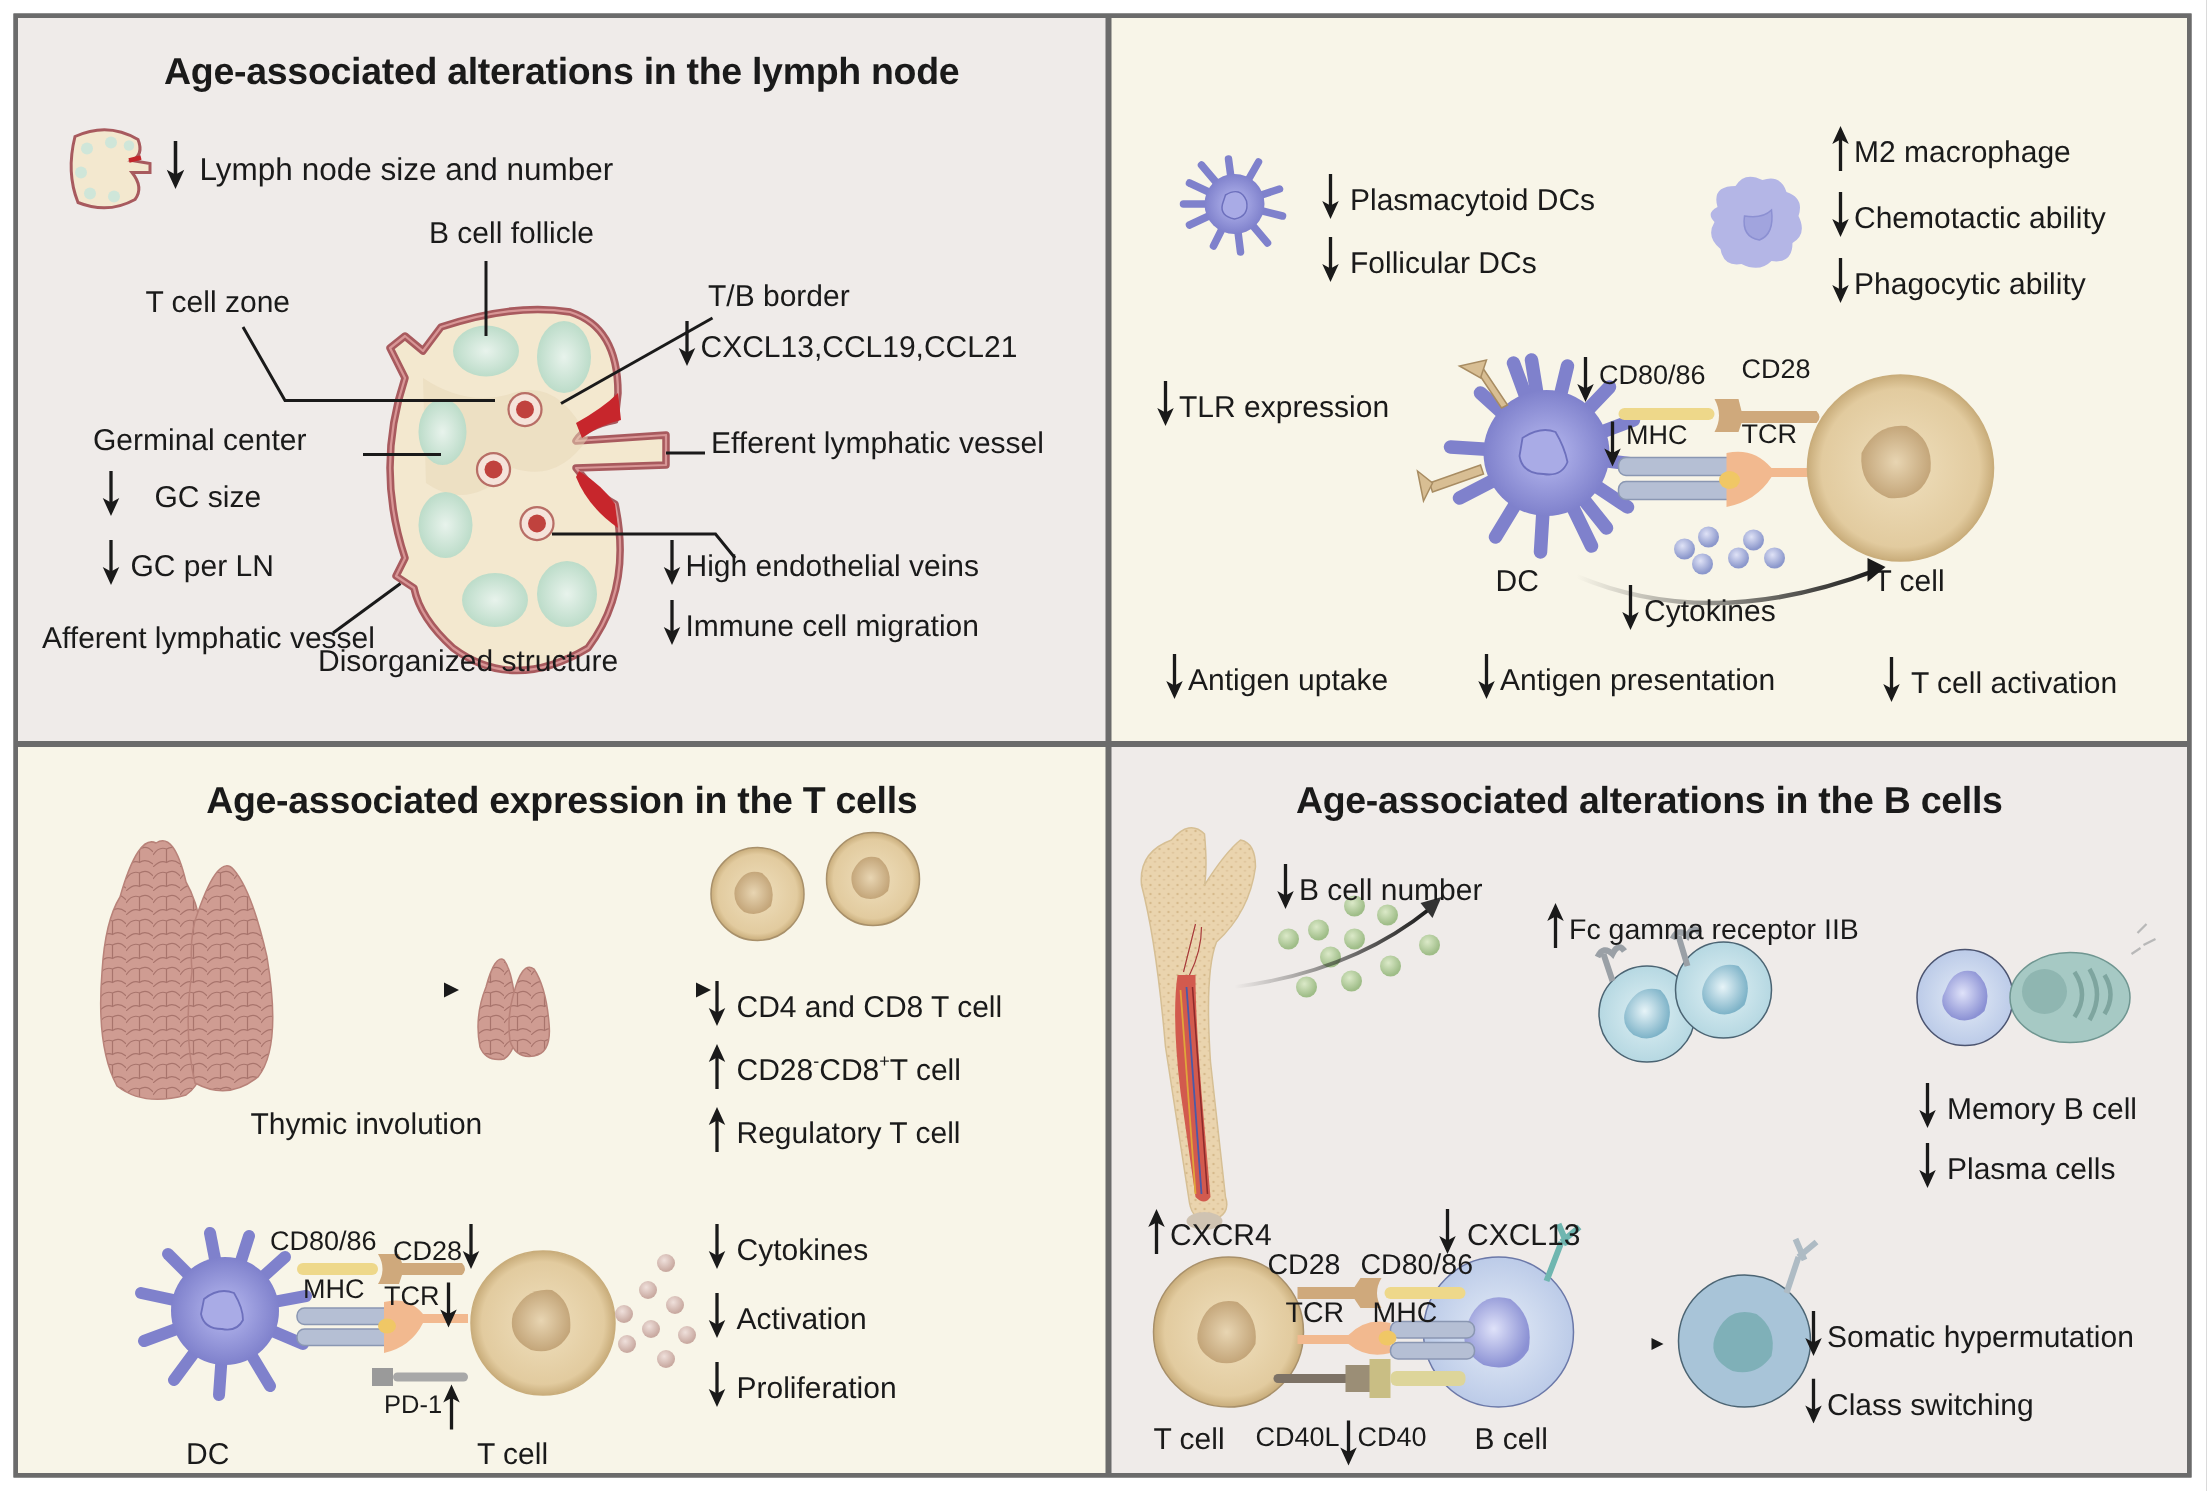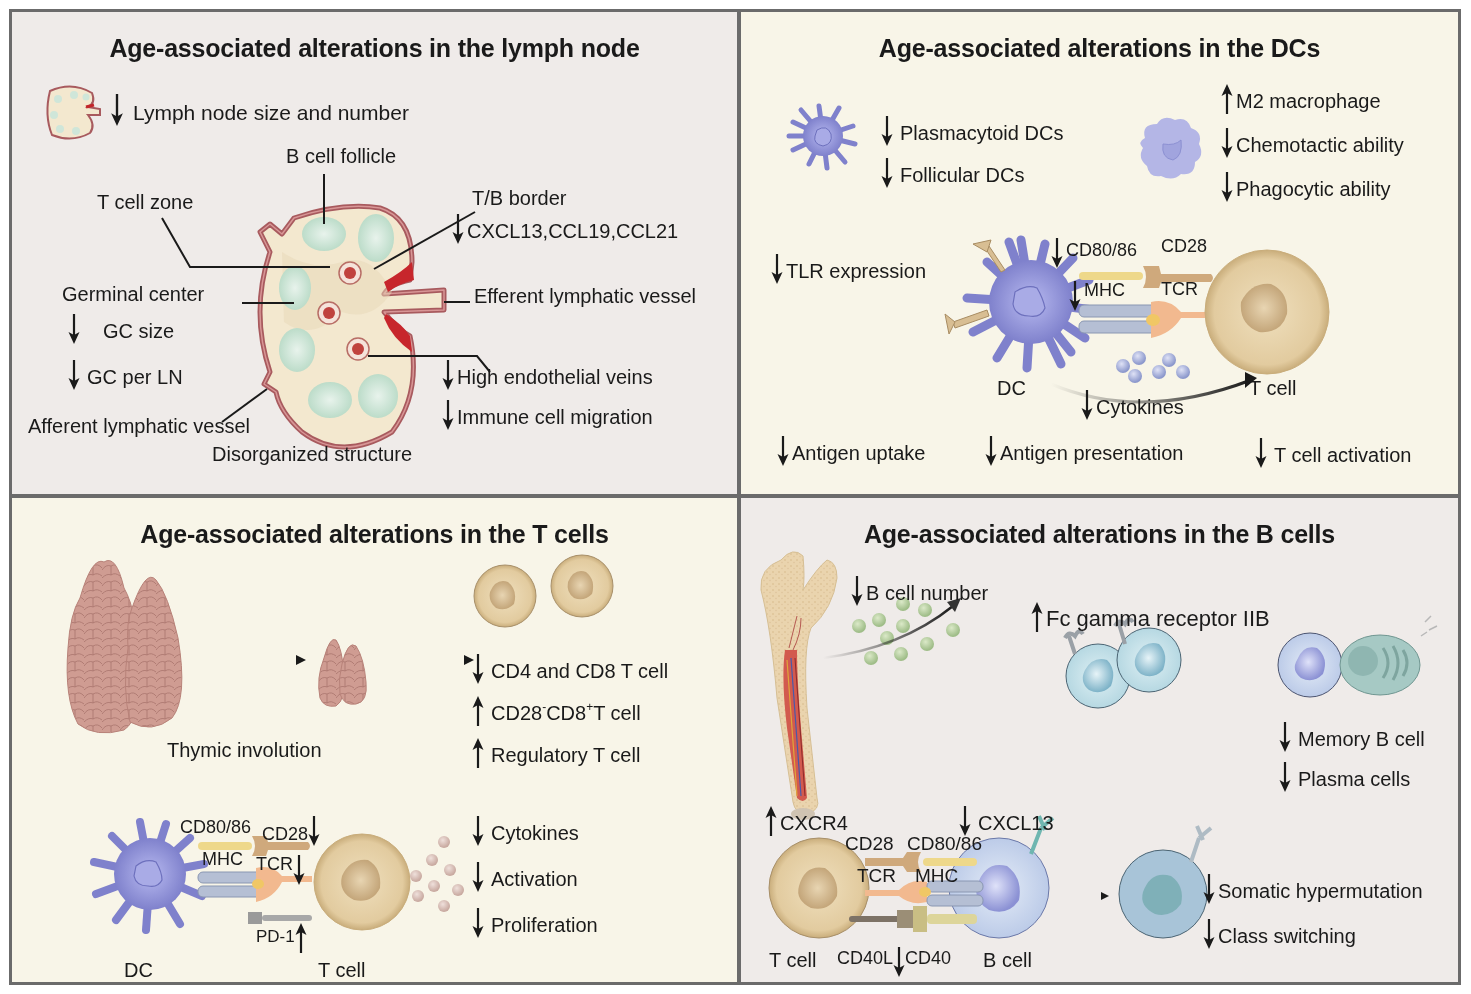--- a/index.html
+++ b/index.html
@@ -177,25 +177,24 @@
       <svg class="arr">
           <use href="#arrow-down"></use>
         </svg><span>High endothelial veins</span>
     </div>
     <div class="lbl" style="left:430px;top:388px">
       <svg class="arr">
           <use href="#arrow-down"></use>
         </svg><span>Immune cell migration</span>
     </div>
     <div class="lbl" style="left:16px;top:404px">Afferent lymphatic vessel</div>
-    <div class="lbl" style="left:200px;top:432px">Disorganized structure</div>
+    <div class="lbl" style="left:200px;top:419px">Disorganized structure</div>
   </div>
 
   <div class="panel p-dc">
-    <div class="ptitle">Age-associated alterations in the DCs</div>
 
     <svg class="art" width="717" height="482">
 
       <g transform="translate(82,124)">
         <g stroke="#7f81cc" stroke-width="5" stroke-linecap="round">
           <line x1="0" y1="0" x2="-30" y2="-14"></line>
             <line x1="0" y1="0" x2="-22" y2="-26"></line>
             <line x1="0" y1="0" x2="-4" y2="-30"></line>
           <line x1="0" y1="0" x2="16" y2="-28"></line>
             <line x1="0" y1="0" x2="30" y2="-10"></line>
@@ -329,21 +328,21 @@
         </svg><span>Antigen presentation</span>
     </div>
     <div class="lbl" style="left:514px;top:426px">
       <svg class="arr">
           <use href="#arrow-down"></use>
         </svg><span style="margin-left:4px">T cell activation</span>
     </div>
   </div>
 
   <div class="panel p-t">
-    <div class="ptitle">Age-associated alterations in the T cells</div>
+    <div class="ptitle">Age-associated expression in the T cells</div>
 
     <svg class="art" width="725" height="484">
 
       <g>
         <path d="M68 100 Q80 58 92 64 Q104 56 112 90 Q126 114 126 170 Q130 220 112 232 Q84 240 66 226 Q52 200 56 150 Q58 116 68 100 Z" fill="url(#thyPat)" stroke="#b88279" stroke-width="1"></path>
         <path d="M120 110 Q134 70 144 82 Q156 96 166 140 Q176 200 160 220 Q140 236 118 224 Q110 190 116 150 Q114 124 120 110 Z" fill="url(#thyPat)" stroke="#b88279" stroke-width="1"></path>
       </g>
 
       <g>
         <path d="M312 160 Q318 138 324 142 Q330 150 332 176 Q334 202 324 208 Q312 210 308 200 Q304 180 312 160 Z" fill="url(#thyPat)" stroke="#b88279" stroke-width="1"></path>
@@ -536,21 +535,21 @@
         <path d="M402 394 Q410 372 430 378 Q444 388 440 406 Q430 420 414 416 Q398 408 402 394 Z" fill="#7fb0b8"></path>
         <path d="M450 364 L458 340 M462 342 L456 328 M458 340 L470 330" stroke="#aebbc4" stroke-width="4" fill="none"></path>
       </g>
     </svg>
 
     <div class="lbl" style="left:110px;top:78px">
       <svg class="arr">
           <use href="#arrow-down"></use>
         </svg><span>B cell number</span>
     </div>
-    <div class="lbl" style="left:290px;top:104px;font-size:22px">
+    <div class="lbl" style="left:290px;top:104px;font-size:19px">
       <svg class="arr">
           <use href="#arrow-up"></use>
         </svg><span>Fc gamma receptor IIB</span>
     </div>
     <div class="lbl" style="left:538px;top:224px">
       <svg class="arr">
           <use href="#arrow-down"></use>
         </svg><span style="margin-left:4px">Memory B cell</span>
     </div>
     <div class="lbl" style="left:538px;top:264px">

